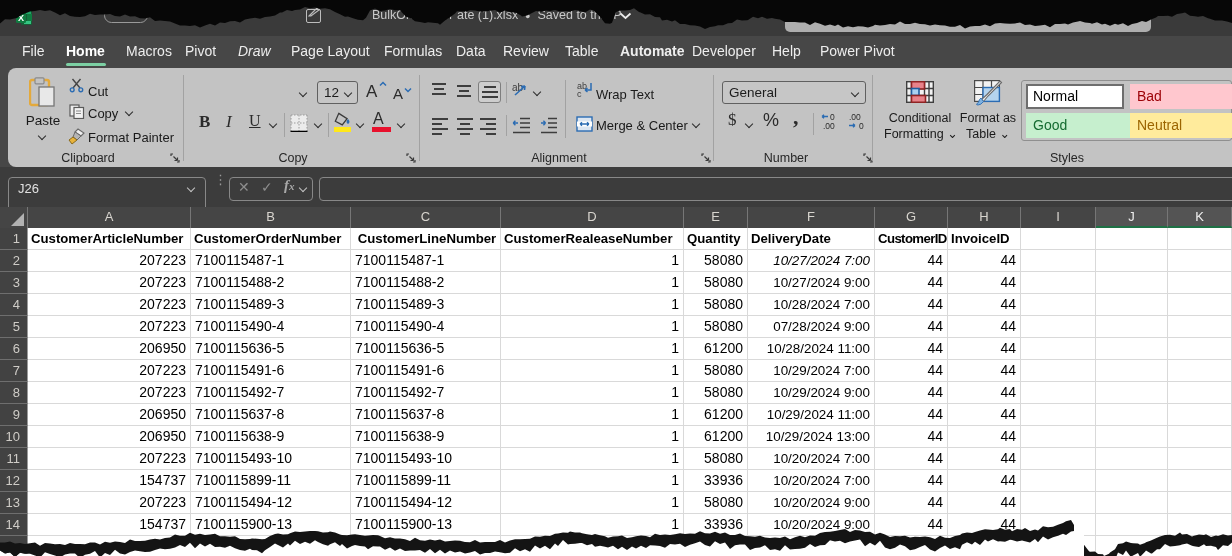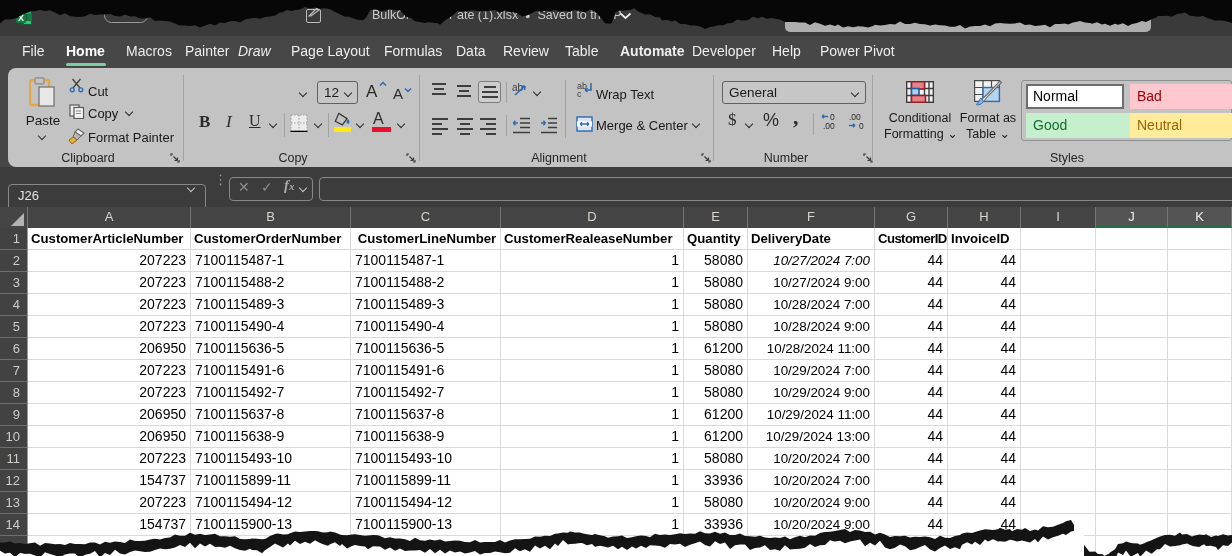--- a/index.html
+++ b/index.html
@@ -63,21 +63,21 @@
   <svg class="abs" style="left:619px;top:12px" width="13" height="8" viewBox="0 0 13 8">
       <path d="M1.5 1.5 L6.5 6 L11.5 1.5" stroke="#ececec" stroke-width="1.7" fill="none"></path>
     </svg>
   <div class="abs" style="left:785px;top:9px;width:366px;height:23px;background:#aeaeae;border-radius:5px;"></div>
 </div>
 <div class="abs" id="tabrow">
   <div class="tab" style="left:22px;">File</div>
   <div class="tab" style="left:66px;font-weight:bold;color:#fff;">Home</div>
   <div class="abs" style="left:66px;top:27px;width:40px;height:3px;background:#7ccfa3;border-radius:2px;"></div>
   <div class="tab" style="left:126px;">Macros</div>
-  <div class="tab" style="left:185px;">Painter</div>
+  <div class="tab" style="left:185px;">Pivot</div>
   <div class="tab" style="left:238px;font-style:italic;">Draw</div>
   <div class="tab" style="left:291px;">Page Layout</div>
   <div class="tab" style="left:384px;">Formulas</div>
   <div class="tab" style="left:456px;">Data</div>
   <div class="tab" style="left:503px;">Review</div>
   <div class="tab" style="left:565px;">Table</div>
   <div class="tab" style="left:620px;font-weight:bold;">Automate</div>
   <div class="tab" style="left:692px;">Developer</div>
   <div class="tab" style="left:772px;">Help</div>
   <div class="tab" style="left:820px;">Power Pivot</div>
@@ -257,21 +257,21 @@
   <div class="btnlabel" style="left:952px;top:111px;width:72px;text-align:center;font-size:12.5px;">Format as</div>
   <div class="btnlabel" style="left:952px;top:126px;width:72px;text-align:center;font-size:12.5px;">Table ⌄</div>
   <div class="abs" style="left:1021px;top:80px;width:211px;height:61px;border:1px solid #8f8f8f;border-radius:3px;box-sizing:border-box;"></div>
   <div class="abs" style="left:1026px;top:84px;width:98px;height:25px;background:#fff;border:2px solid #6e6e6e;box-sizing:border-box;font-size:14px;color:#000;line-height:21px;padding-left:5px;">Normal</div>
   <div class="abs" style="left:1130px;top:84px;width:102px;height:25px;background:#ffc7ce;font-size:14px;color:#9c0006;line-height:25px;padding-left:7px;">Bad</div>
   <div class="abs" style="left:1026px;top:113px;width:98px;height:25px;background:#c6efce;font-size:14px;color:#156b31;line-height:25px;padding-left:7px;">Good</div>
   <div class="abs" style="left:1130px;top:113px;width:102px;height:25px;background:#ffeb9c;font-size:14px;color:#9c6500;line-height:25px;padding-left:7px;">Neutral</div>
   <div class="glabel" style="left:1019px;width:96px;">Styles</div>
 </div>
 <div class="abs" id="fbar">
-  <div class="fbox" style="left:8px;top:10px;width:198px;height:40px;font-size:13px;color:#e2e2e2;line-height:22px;padding-left:9px;margin-top:7px;">J26</div>
+  <div class="fbox" style="left:8px;top:10px;width:198px;height:40px;font-size:13px;color:#e2e2e2;line-height:22px;padding-left:9px;">J26</div>
   <div class="chev lt" style="left:186px;top:16px;"></div>
   <div class="abs" style="left:214px;top:9px;font-size:13px;color:#9a9a9a;letter-spacing:0;line-height:8px;">⋮</div>
   <div class="fbox" style="left:229px;top:10px;width:84px;height:24px;"></div>
   <div class="abs" style="left:238px;top:12px;font-size:14px;color:#8e8e8e;">✕</div>
   <div class="abs" style="left:261px;top:12px;font-size:14px;color:#8e8e8e;">✓</div>
   <div class="abs" style="left:284px;top:10px;font-size:15px;color:#a8a8a8;font-style:italic;font-family:'Liberation Serif',serif;font-weight:bold;">f<span style="font-size:11px;">x</span></div>
   <div class="chev lt" style="left:298px;top:16px;"></div>
   <div class="fbox" style="left:319px;top:10px;width:920px;height:24px;"></div>
 </div>
 <div class="abs" id="sheet">
@@ -337,21 +337,21 @@
       <div class="cell num" style="left:948px;top:66px;width:73px;">44</div>
       <div class="cell txt" style="left:1021px;top:66px;width:75px;"></div>
       <div class="cell txt" style="left:1096px;top:66px;width:72px;"></div>
       <div class="cell txt" style="left:1168px;top:66px;width:64px;"></div>
       <div class="rh" style="top:88px;height:22px;">5</div>
       <div class="cell num" style="left:28px;top:88px;width:163px;">207223</div>
       <div class="cell txt" style="left:191px;top:88px;width:160px;">7100115490-4</div>
       <div class="cell txt" style="left:351px;top:88px;width:150px;">7100115490-4</div>
       <div class="cell num" style="left:501px;top:88px;width:183px;">1</div>
       <div class="cell num" style="left:684px;top:88px;width:64px;">58080</div>
-      <div class="cell num" style="left:748px;top:88px;width:127px;font-size:13.4px;">10/28/2024 9:00</div>
+      <div class="cell num" style="left:748px;top:88px;width:127px;font-size:13.4px;">07/28/2024 9:00</div>
       <div class="cell num" style="left:875px;top:88px;width:73px;">44</div>
       <div class="cell num" style="left:948px;top:88px;width:73px;">44</div>
       <div class="cell txt" style="left:1021px;top:88px;width:75px;"></div>
       <div class="cell txt" style="left:1096px;top:88px;width:72px;"></div>
       <div class="cell txt" style="left:1168px;top:88px;width:64px;"></div>
       <div class="rh" style="top:110px;height:22px;">6</div>
       <div class="cell num" style="left:28px;top:110px;width:163px;">206950</div>
       <div class="cell txt" style="left:191px;top:110px;width:160px;">7100115636-5</div>
       <div class="cell txt" style="left:351px;top:110px;width:150px;">7100115636-5</div>
       <div class="cell num" style="left:501px;top:110px;width:183px;">1</div>

